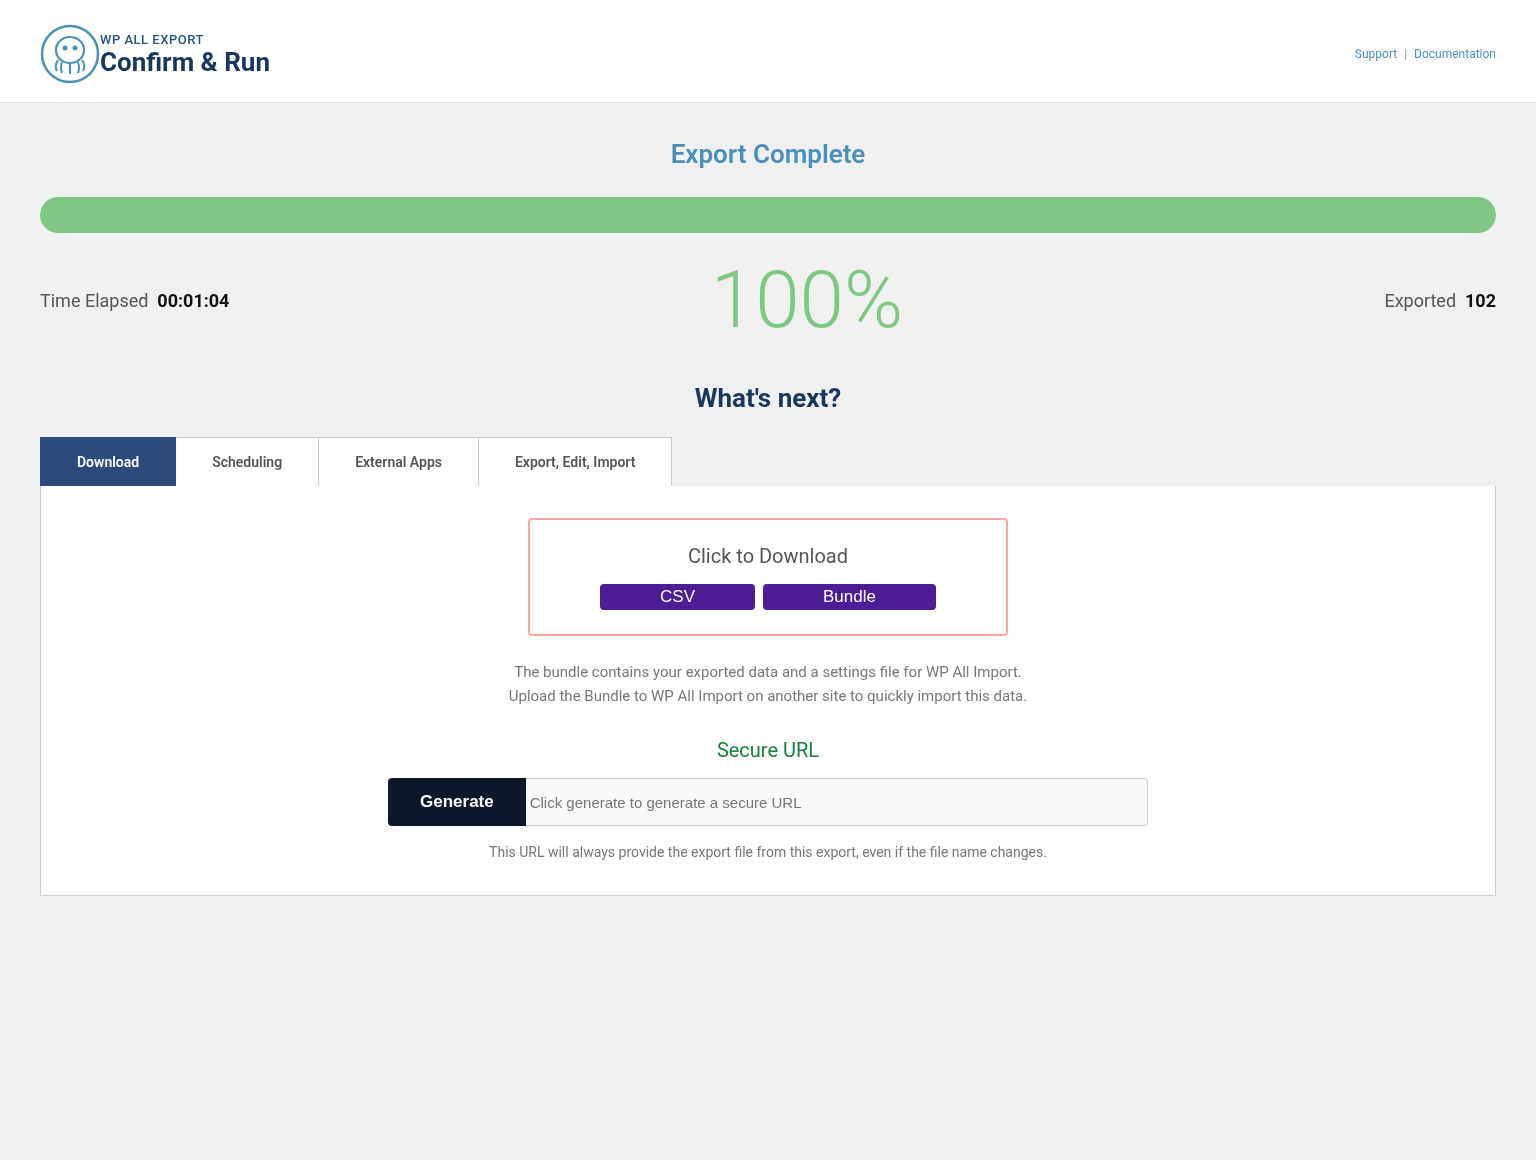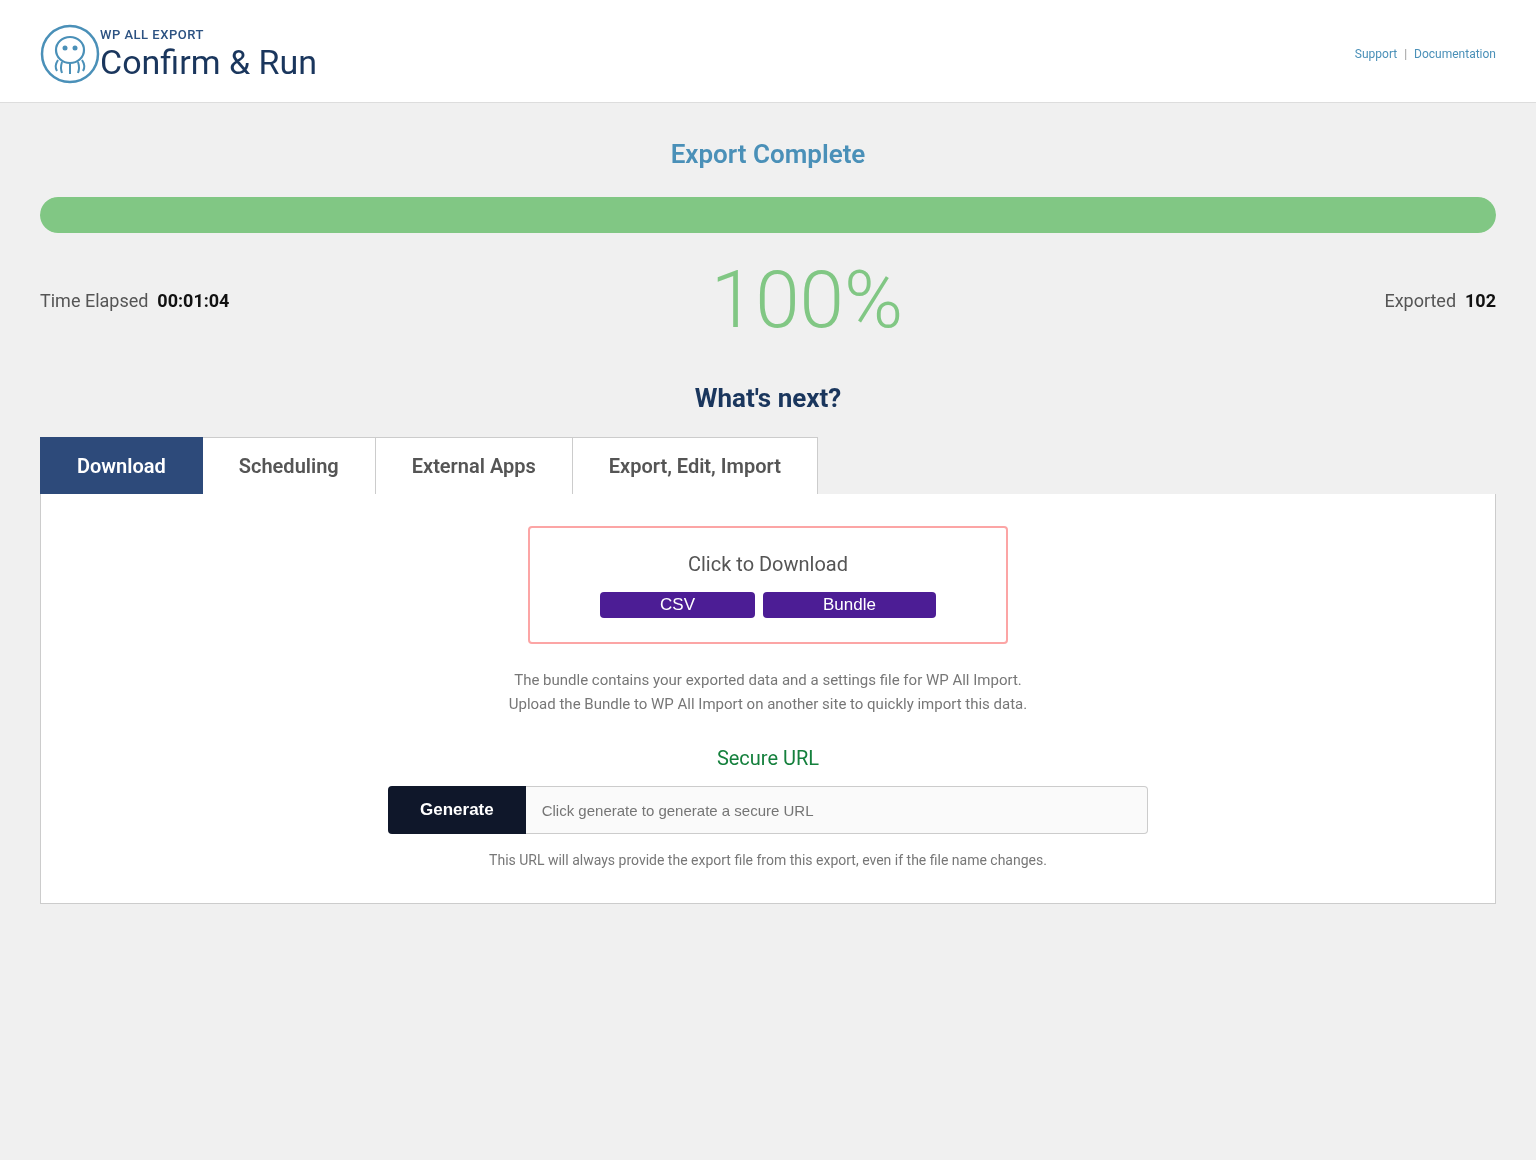--- a/index.html
+++ b/index.html
@@ -39,22 +39,22 @@
       flex-direction: column;
     }
     .header-subtitle {
       font-size: 13px;
       color: #2c5282;
       font-weight: 500;
       letter-spacing: 0.5px;
       text-transform: uppercase;
     }
     .header-title {
-      font-size: 34px;
-      font-weight: 400;
+      font-size: 26px;
+      font-weight: 700;
       color: #1a365d;
     }
     .header-links {
       font-size: 12px;
       color: #4a90b8;
     }
     .header-links a {
       color: #4a90b8;
       text-decoration: none;
     }
@@ -121,21 +121,21 @@
     }
 
     
     .tabs-container {
       display: flex;
       border-bottom: none;
       margin-bottom: 0;
     }
     .tab-item {
       padding: 16px 36px;
-      font-size: 20px;
+      font-size: 14px;
       font-weight: 600;
       cursor: pointer;
       border: 1px solid #ccc;
       background: #fff;
       color: #555;
       border-bottom: none;
     }
     .tab-item:not(:first-child) {
       border-left: none;
     }
@@ -217,21 +217,21 @@
       font-weight: 600;
       padding: 14px 32px;
       cursor: pointer;
       white-space: nowrap;
     }
     .secure-url-input {
       flex: 1;
       border: 1px solid #ccc;
       border-left: none;
       border-radius: 0 4px 4px 0;
-      padding: 14px 16px;
+      padding: 14px 4px;
       font-size: 15px;
       color: #888;
       background: #fafafa;
     }
     .secure-url-note {
       text-align: center;
       color: #777;
       font-size: 14px;
       max-width: 720px;
       margin: 0 auto;

